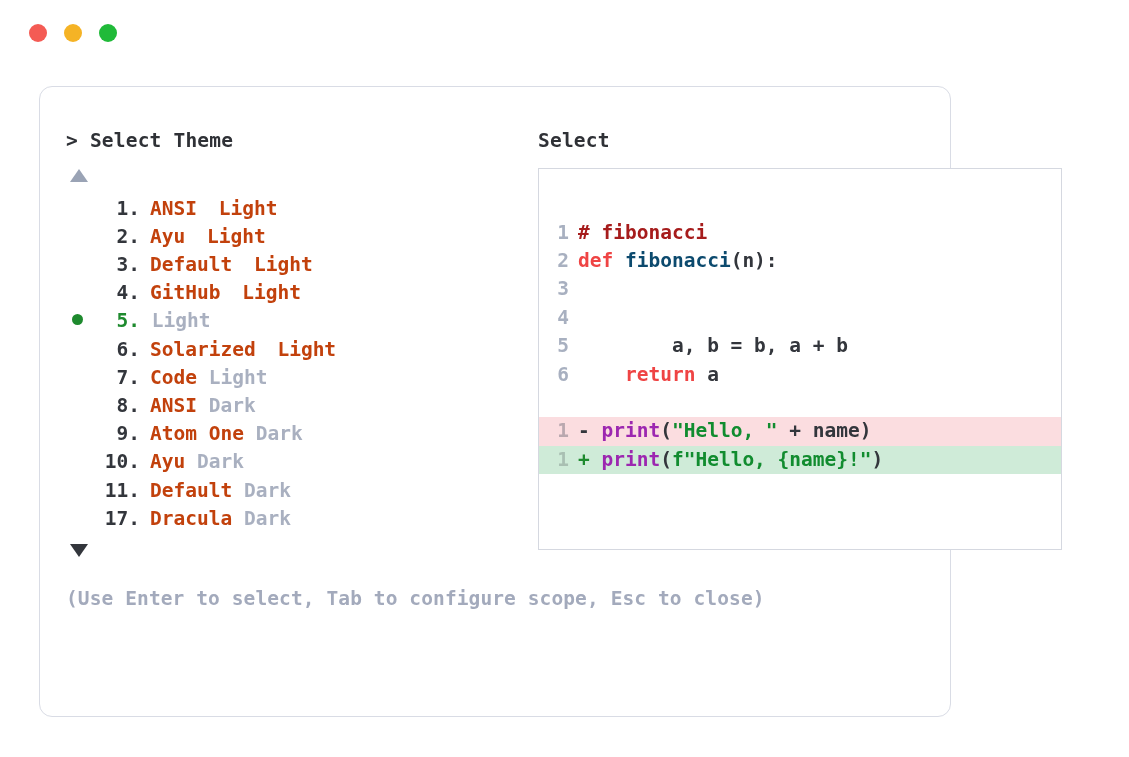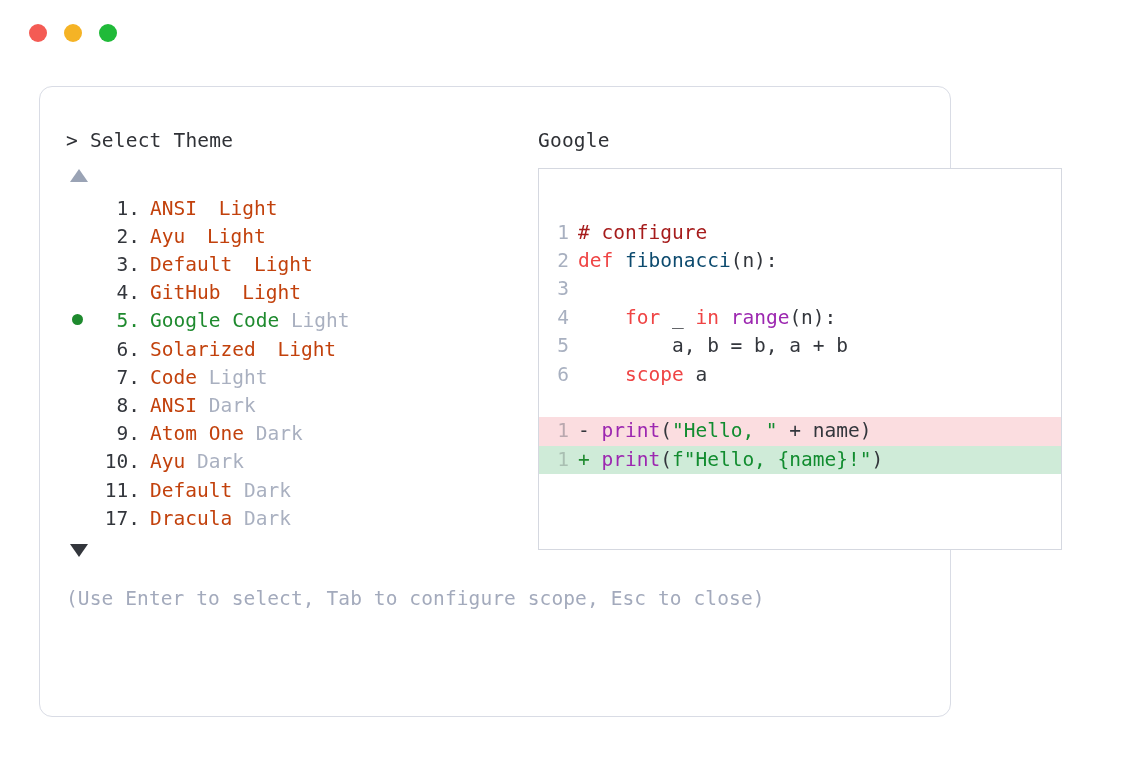--- a/index.html
+++ b/index.html
@@ -33,20 +33,21 @@
   .card {
     position: absolute;
     left: 39px;
     top: 86px;
     width: 912px;
     height: 631px;
     box-sizing: border-box;
     border: 1.5px solid #D9DCE5;
     border-radius: 13px;
     background: #ffffff;
+    font-weight: bold;
   }
 
   .card-inner {
     position: absolute;
     left: 0; top: 0; right: 0; bottom: 0;
     padding: 44px 26px 0 26px;
   }
 
   .columns { display: flex; }
   .col-left  { width: 470px; flex: none; }
@@ -191,43 +192,43 @@
     <div class="columns">
 
       <div class="col-left">
         <div class="prompt-head">&gt; Select Theme</div>
         <div class="scroll-arrow up"></div>
         <div class="theme-list">
             <div class="theme-row"><span class="bullet-cell"></span><span class="row-index">1.</span><span class="row-name">ANSI</span><span class="row-name"> Light</span></div>
             <div class="theme-row"><span class="bullet-cell"></span><span class="row-index">2.</span><span class="row-name">Ayu</span><span class="row-name"> Light</span></div>
             <div class="theme-row"><span class="bullet-cell"></span><span class="row-index">3.</span><span class="row-name">Default</span><span class="row-name"> Light</span></div>
             <div class="theme-row"><span class="bullet-cell"></span><span class="row-index">4.</span><span class="row-name">GitHub</span><span class="row-name"> Light</span></div>
-            <div class="theme-row selected"><span class="bullet-cell"><span class="bullet"></span></span><span class="row-index">5.</span><span class="row-name">Google Code</span><span class="row-variant"> Light</span></div>
+            <div class="theme-row selected"><span class="bullet-cell"><span class="bullet"></span></span><span class="row-index">5.</span><span class="row-variant"> Light</span></div>
             <div class="theme-row"><span class="bullet-cell"></span><span class="row-index">6.</span><span class="row-name">Solarized</span><span class="row-name"> Light</span></div>
             <div class="theme-row"><span class="bullet-cell"></span><span class="row-index">7.</span><span class="row-name">Code</span><span class="row-variant"> Light</span></div>
             <div class="theme-row"><span class="bullet-cell"></span><span class="row-index">8.</span><span class="row-name">ANSI</span><span class="row-variant"> Dark</span></div>
             <div class="theme-row"><span class="bullet-cell"></span><span class="row-index">9.</span><span class="row-name">Atom One</span><span class="row-variant"> Dark</span></div>
             <div class="theme-row"><span class="bullet-cell"></span><span class="row-index">10.</span><span class="row-name">Ayu</span><span class="row-variant"> Dark</span></div>
             <div class="theme-row"><span class="bullet-cell"></span><span class="row-index">11.</span><span class="row-name">Default</span><span class="row-variant"> Dark</span></div>
             <div class="theme-row"><span class="bullet-cell"></span><span class="row-index">17.</span><span class="row-name">Dracula</span><span class="row-variant"> Dark</span></div>
           </div>
         <div class="scroll-arrow down"></div>
         <div class="hint">(Use Enter to select, Tab to configure scope, Esc to close)</div>
       </div>
 
       <div class="col-right">
-        <div class="preview-head">Google</div>
+        <div class="preview-head">Select</div>
         <div class="preview-box">
           <div class="code">
-              <div class="code-line"><span class="ln">1</span><span class="code-body"><span class="tok-comment"># configure</span></span></div>
+              <div class="code-line"><span class="ln">1</span><span class="code-body"><span class="tok-comment"># fibonacci</span></span></div>
               <div class="code-line"><span class="ln">2</span><span class="code-body"><span class="tok-keyword">def </span><span class="tok-func">fibonacci</span><span class="tok-plain">(n):</span></span></div>
               <div class="code-line"><span class="ln">3</span></div>
-              <div class="code-line"><span class="ln">4</span><span class="code-body"><span class="tok-plain">    </span><span class="tok-keyword">for</span><span class="tok-plain"> _ </span><span class="tok-keyword">in</span><span class="tok-plain"> </span><span class="tok-builtin">range</span><span class="tok-plain">(n):</span></span></div>
+              <div class="code-line"><span class="ln">4</span></div>
               <div class="code-line"><span class="ln">5</span><span class="code-body"><span class="tok-plain">        a, b = b, a + b</span></span></div>
-              <div class="code-line"><span class="ln">6</span><span class="code-body"><span class="tok-plain">    </span><span class="tok-keyword">scope</span><span class="tok-plain"> a</span></span></div>
+              <div class="code-line"><span class="ln">6</span><span class="code-body"><span class="tok-plain">    </span><span class="tok-keyword">return</span><span class="tok-plain"> a</span></span></div>
               <div class="code-gap"></div>
               <div class="code-line diff-del"><span class="ln">1</span><span class="code-body"><span class="tok-marker-del">- </span><span class="tok-builtin">print</span><span class="tok-plain">(</span><span class="tok-string">"Hello, "</span><span class="tok-plain"> + name)</span></span></div>
               <div class="code-line diff-add"><span class="ln">1</span><span class="code-body"><span class="tok-marker-add">+ </span><span class="tok-builtin">print</span><span class="tok-plain">(</span><span class="tok-string">f"Hello, {name}!"</span><span class="tok-plain">)</span></span></div>
             </div>
         </div>
       </div>
 
     </div>
   </div>
 </div>

